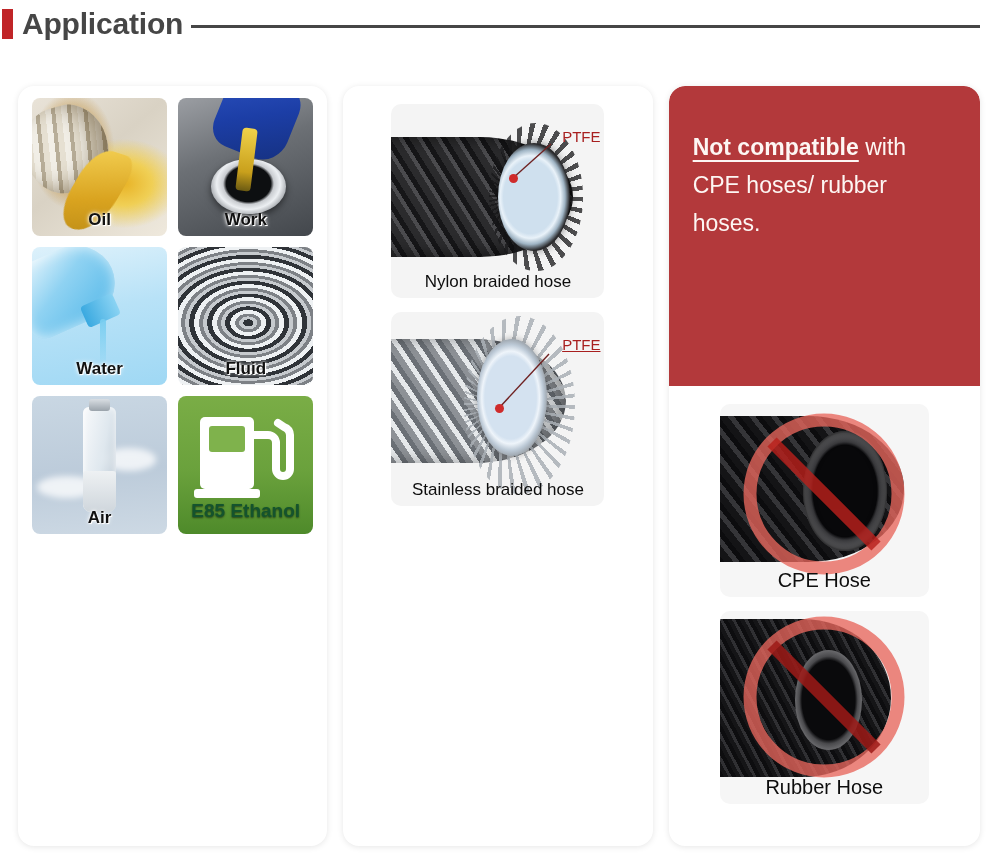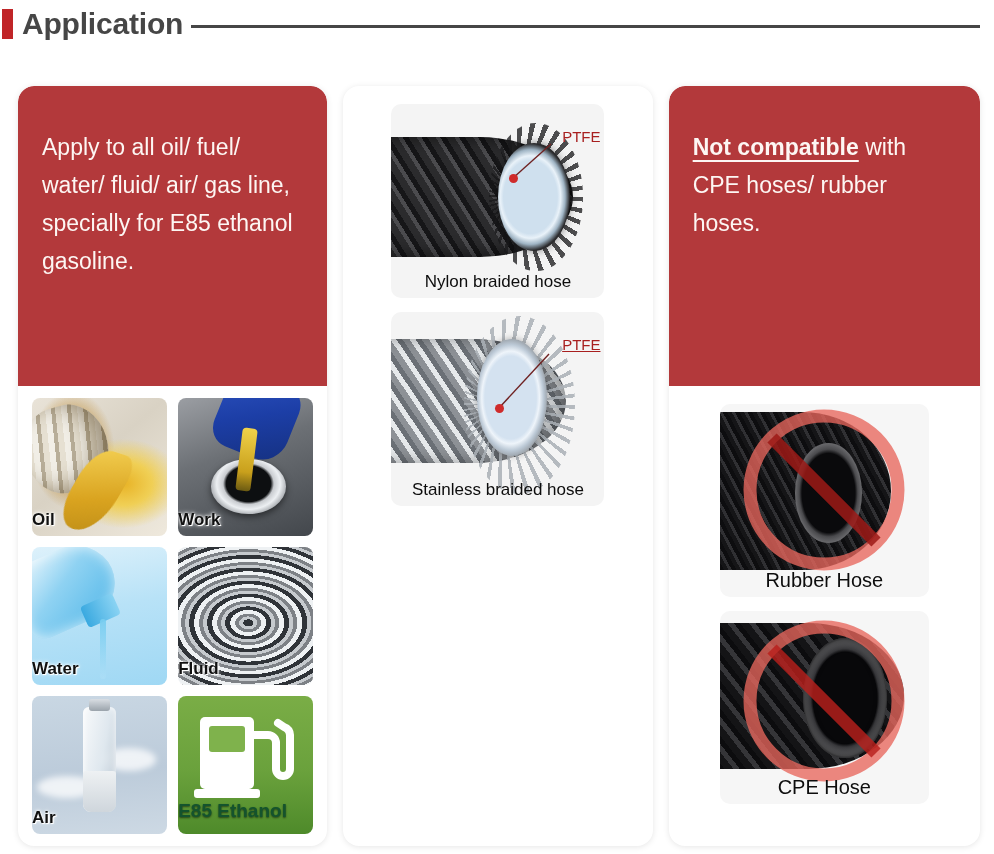--- a/index.html
+++ b/index.html
@@ -119,21 +119,21 @@
   .tile {
     position: relative;
     height: 138px;
     border-radius: 8px;
     overflow: hidden;
   }
   .tile-label {
     position: absolute;
     left: 0; right: 0;
     bottom: 6px;
-    text-align: left;
+    text-align: center;
     font-size: 17px;
     font-weight: bold;
     color: #111111;
     text-shadow: 0 0 3px #ffffff, 0 0 5px #ffffff, 1px 1px 0 #ffffff;
     z-index: 5;
   }
   .tile-label.light {
     color: #14532d;
     text-shadow: 0 1px 2px rgba(0,0,0,0.55);
     font-size: 19px;
@@ -423,23 +423,20 @@
 
   <div class="header">
     <div class="header-accent"></div>
     <div class="header-title">Application</div>
     <div class="header-rule"></div>
   </div>
 
   <div class="columns">
 
     <div class="card">
-      <div class="banner tall">
-        <div class="banner-text">Apply to all oil/ fuel/ water/ fluid/ air/ gas line, specially for E85 ethanol gasoline.</div>
-      </div>
       <div class="card-body">
         <div class="tile-grid">
 
           <div class="tile">
             <div class="art-oil">
               <div class="can"></div>
                 <div class="pour"></div>
             </div>
             <div class="tile-label">Oil</div>
           </div>
@@ -527,37 +524,37 @@
     </div>
 
     <div class="card wide">
       <div class="banner short">
         <div class="banner-text"><span class="emph">Not compatible</span><span> with CPE hoses/ rubber hoses.</span></div>
       </div>
       <div class="card-body">
         <div class="panel-stack">
 
           <div class="panel c3">
+            <div class="hose-cpe"></div>
+            <div class="hose-cpe-bore"></div>
+            <svg class="no-mark" viewBox="0 0 209 193">
+              <circle cx="104" cy="90" r="74" fill="none" stroke="#e8665c" stroke-width="13" opacity="0.78"></circle>
+              <line x1="52" y1="38" x2="156" y2="142" stroke="#b9201c" stroke-width="13" opacity="0.82"></line>
+            </svg>
+            <div class="panel-caption big">CPE Hose</div>
+          </div>
+
+          <div class="panel c3">
             <div class="hose-rubber"></div>
             <div class="hose-rubber-bore"></div>
             <svg class="no-mark" viewBox="0 0 209 193">
               <circle cx="104" cy="86" r="74" fill="none" stroke="#e8665c" stroke-width="13" opacity="0.78"></circle>
               <line x1="52" y1="34" x2="156" y2="138" stroke="#9e1a17" stroke-width="13" opacity="0.85"></line>
             </svg>
             <div class="panel-caption big">Rubber Hose</div>
           </div>
 
-          <div class="panel c3">
-            <div class="hose-cpe"></div>
-            <div class="hose-cpe-bore"></div>
-            <svg class="no-mark" viewBox="0 0 209 193">
-              <circle cx="104" cy="90" r="74" fill="none" stroke="#e8665c" stroke-width="13" opacity="0.78"></circle>
-              <line x1="52" y1="38" x2="156" y2="142" stroke="#b9201c" stroke-width="13" opacity="0.82"></line>
-            </svg>
-            <div class="panel-caption big">CPE Hose</div>
-          </div>
-
         </div>
       </div>
     </div>
 
   </div>
 </div>
 
 </body></html>

